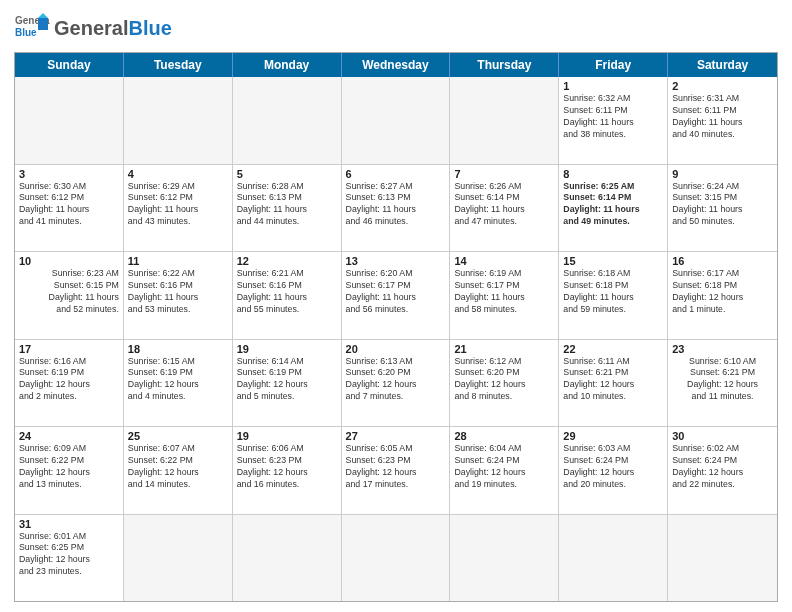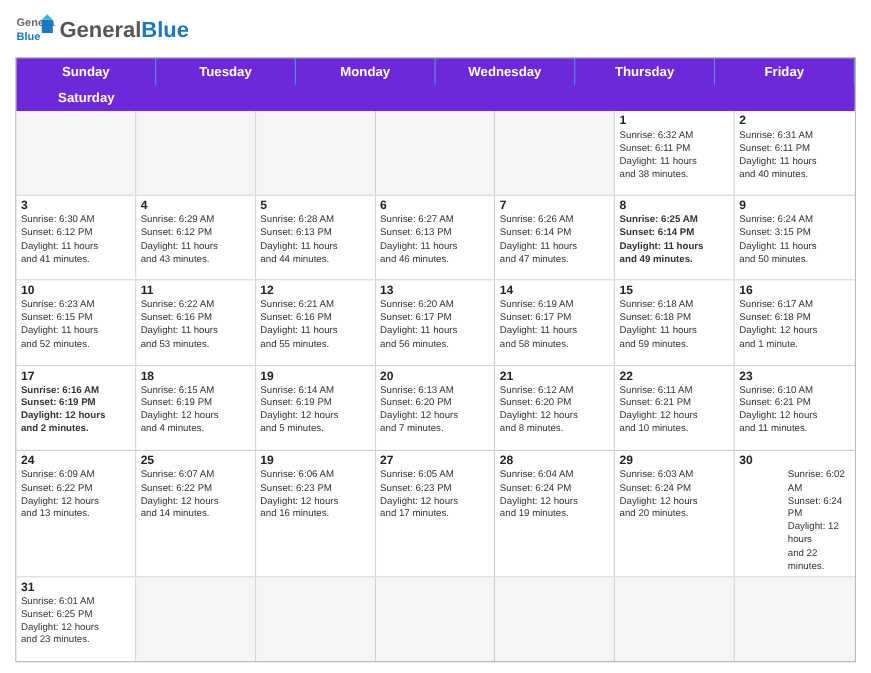--- a/index.html
+++ b/index.html
@@ -43,22 +43,22 @@
       margin-top: 2px;
     }
     .calendar {
       flex: 1;
       display: flex;
       flex-direction: column;
       border: 1px solid #aaa;
     }
     .cal-header {
       display: grid;
-      grid-template-columns: repeat(6, 1fr);
-      background: #6d28d9;
+      grid-template-columns: repeat(7, 1fr);
+      background: #0369a1;
     }
     .cal-header-cell {
       color: #fff;
       font-size: 12px;
       font-weight: bold;
       text-align: center;
       padding: 5px 2px;
       border-right: 1px solid #5590d8;
     }
     .cal-header-cell:last-child { border-right: none; }
@@ -199,21 +199,21 @@
             <div class="day-num">9</div>
             <div class="day-info" style="white-space: pre-line;">Sunrise: 6:24 AM
 Sunset: 3:15 PM
 Daylight: 11 hours
 and 50 minutes.</div>
           </div>
         </div>
         <div class="cal-row">
           <div class="cal-cell">
             <div class="day-num">10</div>
-            <div class="day-info" style="white-space: pre-line;">Sunrise: 6:23 AM
+            <div class="day-info" style="white-space: pre-line; text-align: right;">Sunrise: 6:23 AM
 Sunset: 6:15 PM
 Daylight: 11 hours
 and 52 minutes.</div>
           </div>
           <div class="cal-cell">
             <div class="day-num">11</div>
             <div class="day-info" style="white-space: pre-line;">Sunrise: 6:22 AM
 Sunset: 6:16 PM
 Daylight: 11 hours
 and 53 minutes.</div>
@@ -250,21 +250,21 @@
             <div class="day-num">16</div>
             <div class="day-info" style="white-space: pre-line;">Sunrise: 6:17 AM
 Sunset: 6:18 PM
 Daylight: 12 hours
 and 1 minute.</div>
           </div>
         </div>
         <div class="cal-row">
           <div class="cal-cell">
             <div class="day-num">17</div>
-            <div class="day-info" style="white-space: pre-line; font-weight: bold;">Sunrise: 6:16 AM
+            <div class="day-info" style="white-space: pre-line;">Sunrise: 6:16 AM
 Sunset: 6:19 PM
 Daylight: 12 hours
 and 2 minutes.</div>
           </div>
           <div class="cal-cell">
             <div class="day-num">18</div>
             <div class="day-info" style="white-space: pre-line;">Sunrise: 6:15 AM
 Sunset: 6:19 PM
 Daylight: 12 hours
 and 4 minutes.</div>
@@ -292,21 +292,21 @@
           </div>
           <div class="cal-cell">
             <div class="day-num">22</div>
             <div class="day-info" style="white-space: pre-line;">Sunrise: 6:11 AM
 Sunset: 6:21 PM
 Daylight: 12 hours
 and 10 minutes.</div>
           </div>
           <div class="cal-cell">
             <div class="day-num">23</div>
-            <div class="day-info" style="white-space: pre-line;">Sunrise: 6:10 AM
+            <div class="day-info" style="white-space: pre-line; text-align: center;">Sunrise: 6:10 AM
 Sunset: 6:21 PM
 Daylight: 12 hours
 and 11 minutes.</div>
           </div>
         </div>
         <div class="cal-row">
           <div class="cal-cell">
             <div class="day-num">24</div>
             <div class="day-info" style="white-space: pre-line;">Sunrise: 6:09 AM
 Sunset: 6:22 PM
@@ -343,21 +343,21 @@
           </div>
           <div class="cal-cell">
             <div class="day-num">29</div>
             <div class="day-info" style="white-space: pre-line;">Sunrise: 6:03 AM
 Sunset: 6:24 PM
 Daylight: 12 hours
 and 20 minutes.</div>
           </div>
           <div class="cal-cell">
             <div class="day-num">30</div>
-            <div class="day-info" style="white-space: pre-line; margin-left: 44px;">Sunrise: 6:02 AM
+            <div class="day-info" style="white-space: pre-line;">Sunrise: 6:02 AM
 Sunset: 6:24 PM
 Daylight: 12 hours
 and 22 minutes.</div>
           </div>
         </div>
         <div class="cal-row">
           <div class="cal-cell">
             <div class="day-num">31</div>
             <div class="day-info" style="white-space: pre-line;">Sunrise: 6:01 AM
 Sunset: 6:25 PM

